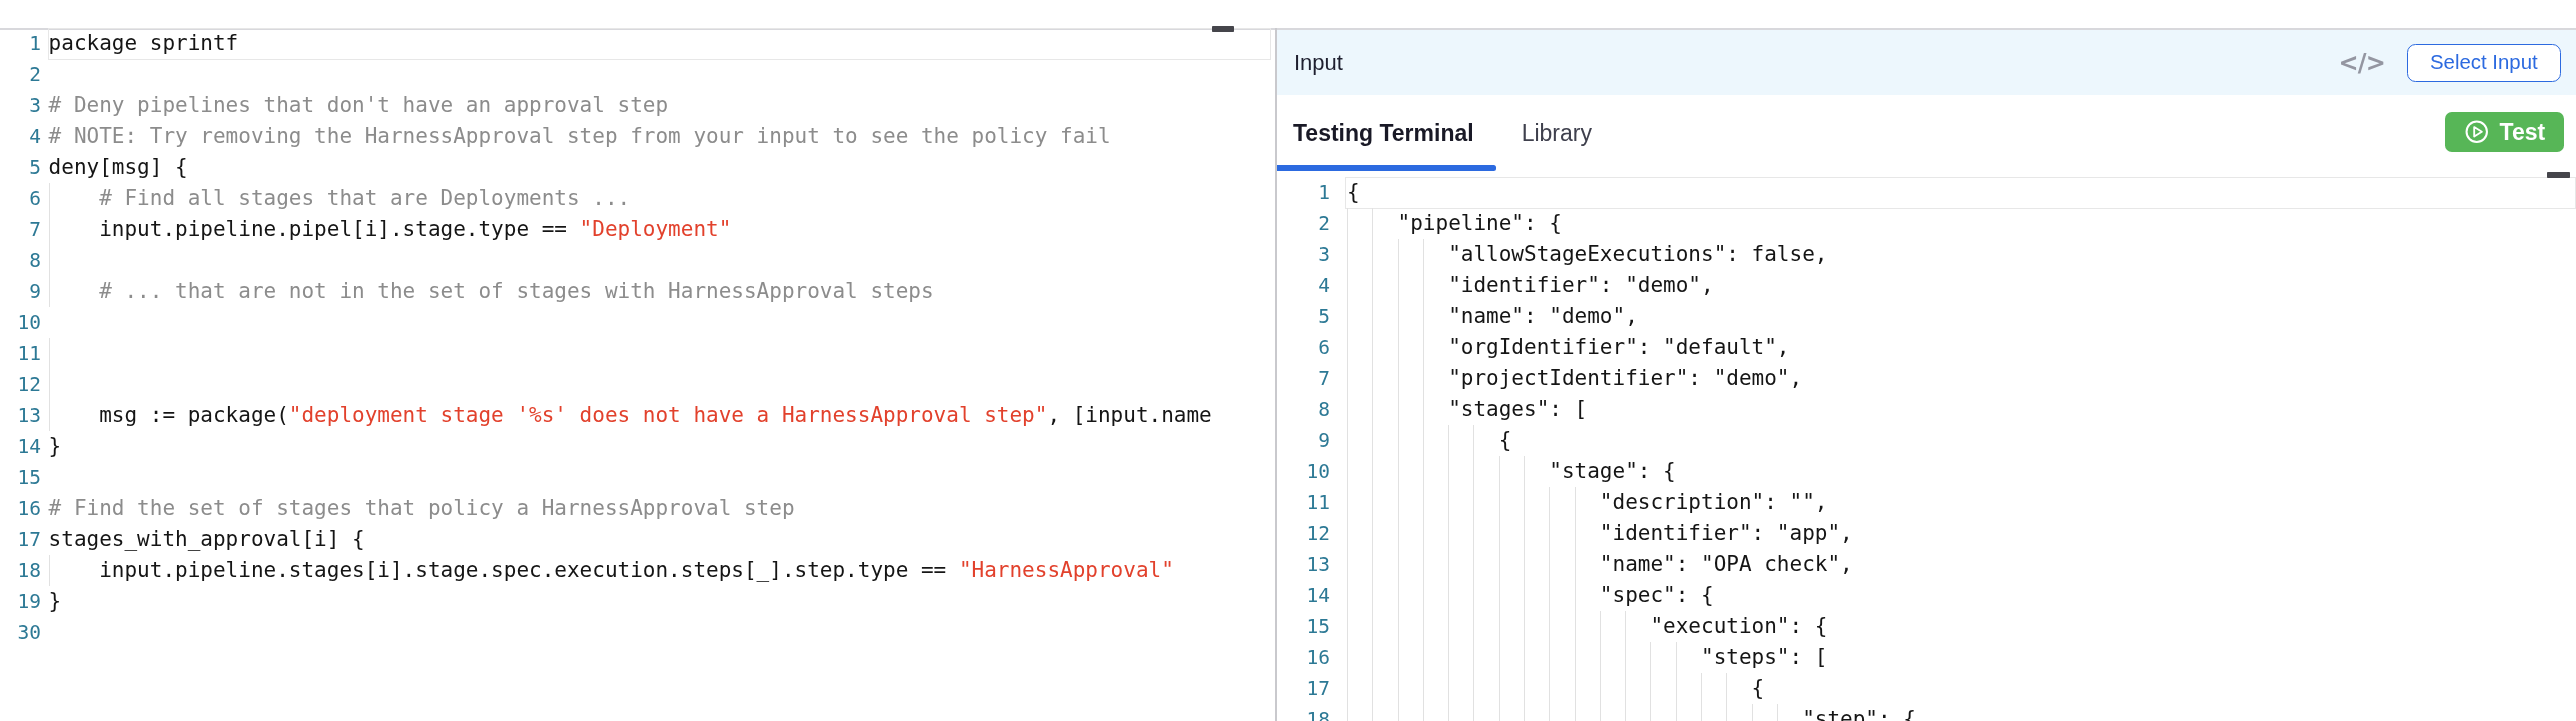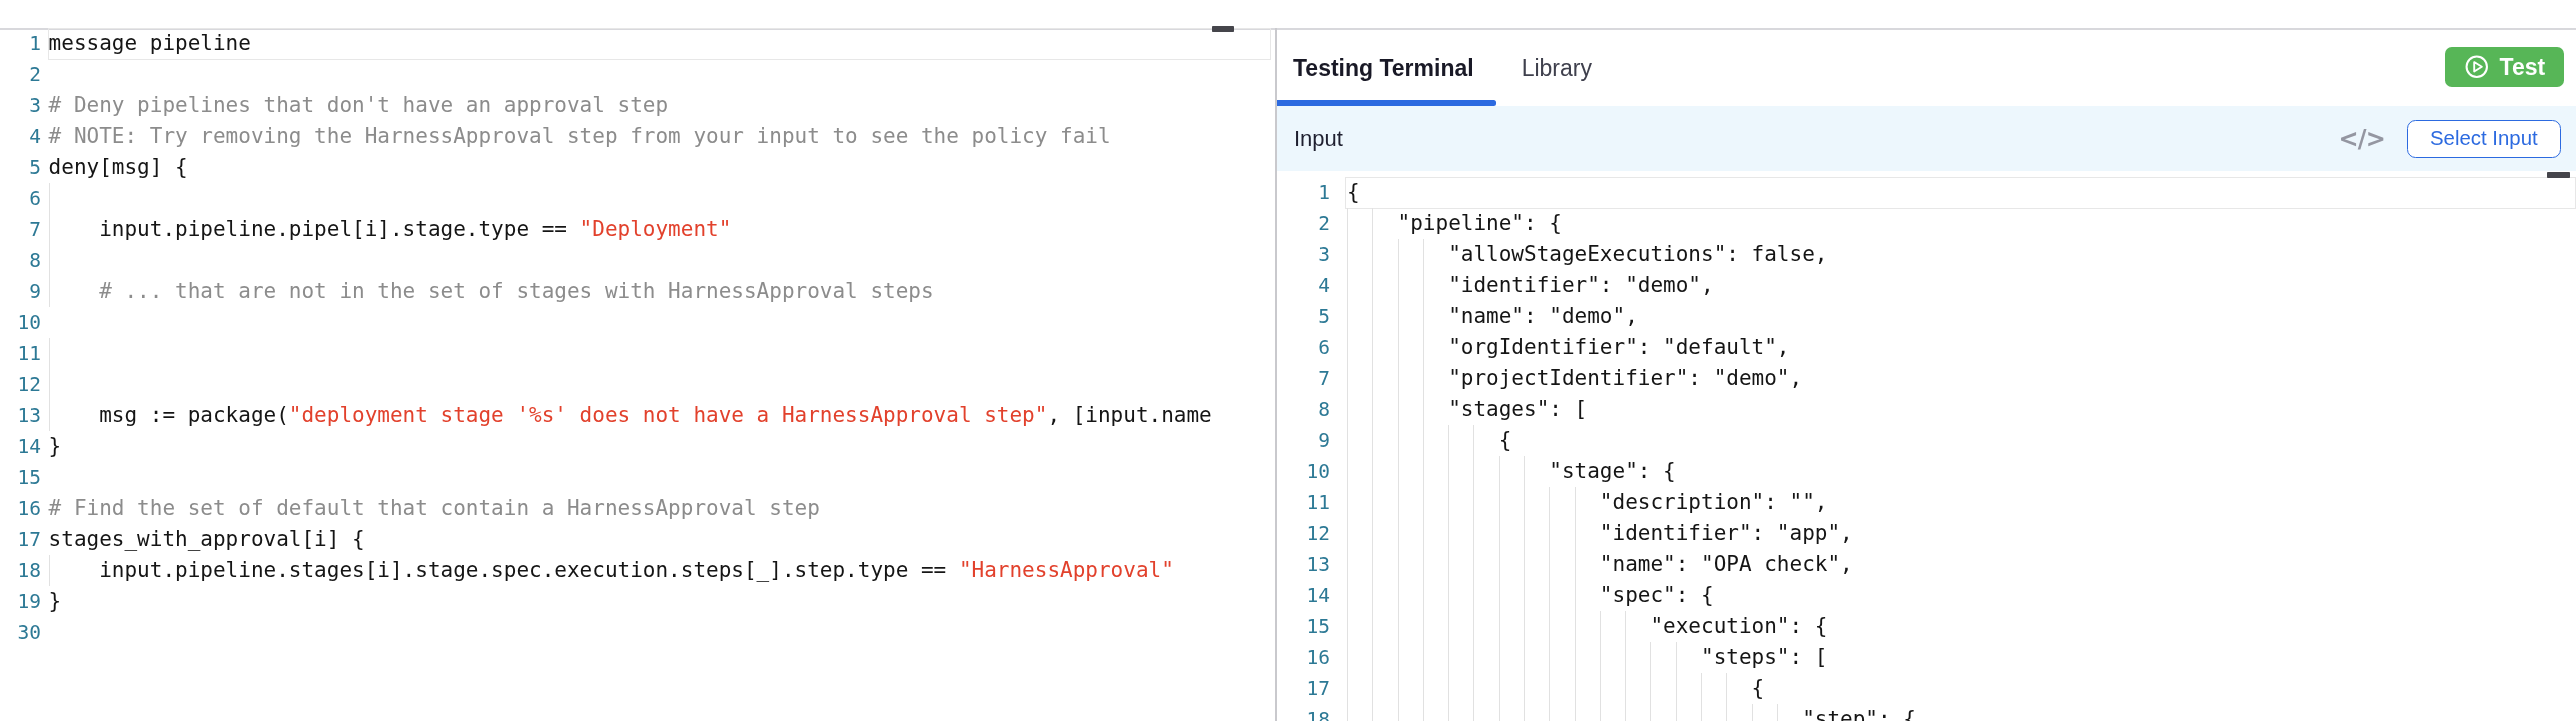--- a/index.html
+++ b/index.html
@@ -67,41 +67,41 @@
   #dash-right{left:2547px;top:172px;width:23px;height:6px;}
 </style>
 </head>
 <body>
 
 <div id="top-border" class="abs"></div>
 
 <div id="editor-left" class="abs editor">
     <div class="row current">
       <span class="ln">1</span>
-      <div class="code"><span>message pipeline</span></div>
+      <div class="code"><span>package sprintf</span></div>
     </div>
     <div class="row">
       <span class="ln">2</span>
       <div class="code"></div>
     </div>
     <div class="row">
       <span class="ln">3</span>
       <div class="code"><span class="c-comment"># Deny pipelines that don't have an approval step</span></div>
     </div>
     <div class="row">
       <span class="ln">4</span>
       <div class="code"><span class="c-comment"># NOTE: Try removing the HarnessApproval step from your input to see the policy fail</span></div>
     </div>
     <div class="row">
       <span class="ln">5</span>
       <div class="code"><span>deny[msg] {</span></div>
     </div>
     <div class="row">
       <span class="ln">6</span>
-      <div class="code"><div class="guide" style="left: 0ch;"></div></div>
+      <div class="code"><div class="guide" style="left: 0ch;"></div><span class="c-comment">    # Find all stages that are Deployments ...</span></div>
     </div>
     <div class="row">
       <span class="ln">7</span>
       <div class="code"><div class="guide" style="left: 0ch;"></div><span>    input.pipeline.pipel[i].stage.type == </span><span class="c-str">"Deployment"</span></div>
     </div>
     <div class="row">
       <span class="ln">8</span>
       <div class="code"><div class="guide" style="left: 0ch;"></div></div>
     </div>
     <div class="row">
@@ -126,21 +126,21 @@
     <div class="row">
       <span class="ln">14</span>
       <div class="code"><span>}</span></div>
     </div>
     <div class="row">
       <span class="ln">15</span>
       <div class="code"></div>
     </div>
     <div class="row">
       <span class="ln">16</span>
-      <div class="code"><span class="c-comment"># Find the set of default that contain a HarnessApproval step</span></div>
+      <div class="code"><span class="c-comment"># Find the set of stages that policy a HarnessApproval step</span></div>
     </div>
     <div class="row">
       <span class="ln">17</span>
       <div class="code"><span>stages_with_approval[i] {</span></div>
     </div>
     <div class="row">
       <span class="ln">18</span>
       <div class="code"><div class="guide" style="left: 0ch;"></div><span>    input.pipeline.stages[i].stage.spec.execution.steps[_].step.type == </span><span class="c-str">"HarnessApproval"</span></div>
     </div>
     <div class="row">
@@ -150,38 +150,38 @@
     <div class="row">
       <span class="ln">30</span>
       <div class="code"></div>
     </div>
   </div>
 <div id="dash-left" class="abs collapse-dash"></div>
 
 <div id="v-divider" class="abs"></div>
 
 <div id="right-panel" class="abs">
+  <div id="input-bar">
+    <span id="input-title">Input</span>
+    <span class="spacer"></span>
+    <span id="code-toggle-icon">&lt;/&gt;</span>
+    <button id="select-input-button">Select Input</button>
+  </div>
   <div id="tabs-row">
     <div class="tab active">Testing Terminal</div>
     <div class="tab">Library</div>
     <div id="tab-underline"></div>
     <button id="test-button">
       <svg width="25.5" height="25.5" viewBox="0 0 30 30">
         <circle cx="15" cy="15" r="12" fill="none" stroke="#ffffff" stroke-width="2.4"></circle>
         <path d="M12 9.5 L21 15 L12 20.5 Z" fill="none" stroke="#ffffff" stroke-width="2.2" stroke-linejoin="round"></path>
       </svg>
       <span>Test</span>
     </button>
   </div>
-  <div id="input-bar">
-    <span id="input-title">Input</span>
-    <span class="spacer"></span>
-    <span id="code-toggle-icon">&lt;/&gt;</span>
-    <button id="select-input-button">Select Input</button>
-  </div>
   <div id="editor-right" class="editor">
       <div class="row current">
         <span class="ln">1</span>
         <div class="code"><span>{</span></div>
       </div>
       <div class="row">
         <span class="ln">2</span>
         <div class="code"><div class="guide" style="left: 0ch;"></div><div class="guide" style="left: 2ch;"></div><span>    "pipeline": {</span></div>
       </div>
       <div class="row">

